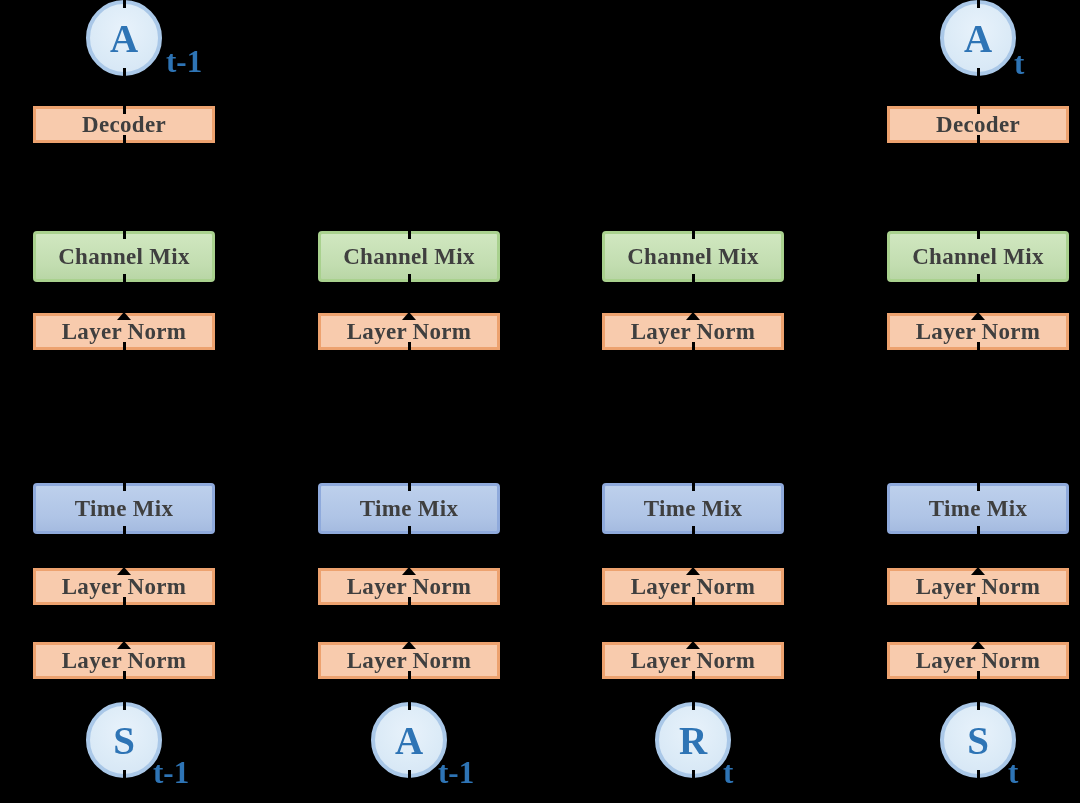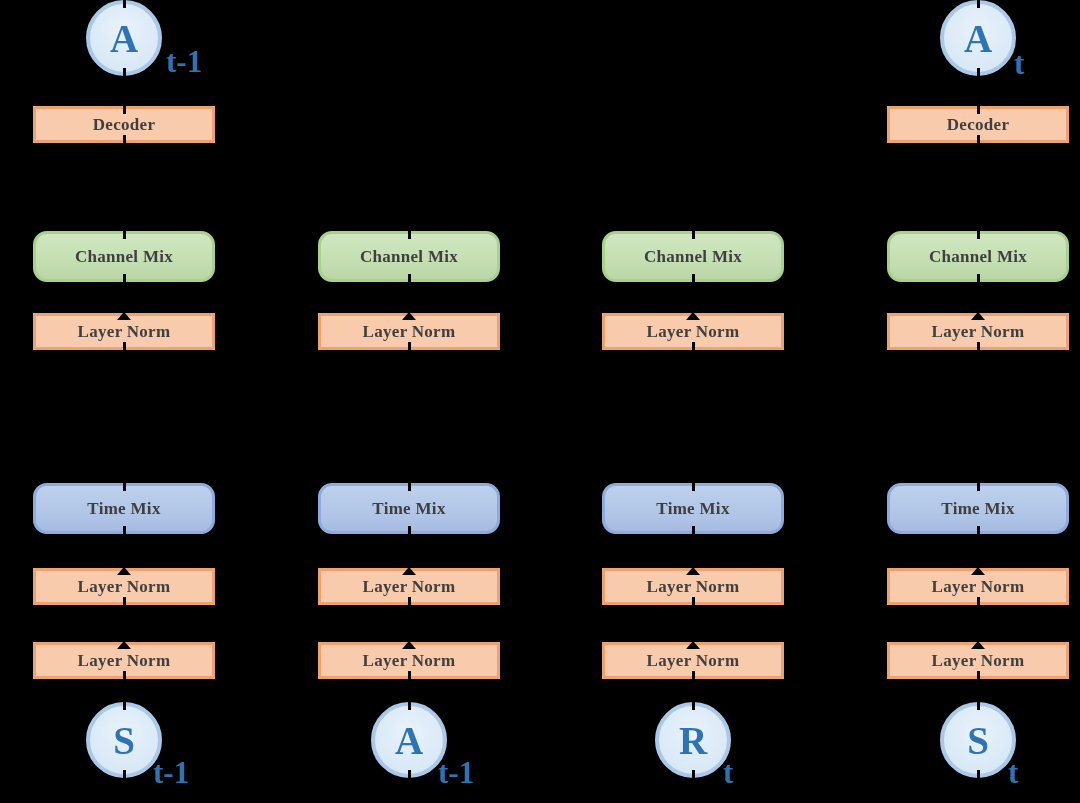--- a/index.html
+++ b/index.html
@@ -6,25 +6,25 @@
   body{background:#000;}
   #canvas{
     position:relative; width:1080px; height:803px;
     background:#000000; overflow:hidden;
     font-family:"Liberation Serif","DejaVu Serif",serif;
   }
   
   .block{
     position:absolute; width:182px; box-sizing:border-box;
     display:flex; align-items:center; justify-content:center;
-    font-weight:bold; font-size:17px; color:#3f3f3f;
+    font-weight:bold; font-size:23px; color:#3f3f3f;
     letter-spacing:0.3px;
   }
   .rect{height:37px;}
-  .round{height:51px; border-radius:14px;}
+  .round{height:51px; border-radius:4px;}
   .peach{background:#f8cbad; border:3px solid #eda26f;}
   .green{background:linear-gradient(180deg,#d0e7c0 0%,#c2ddb0 70%,#b9d6a6 100%); border:3px solid #a9d18e;}
   .blue{background:linear-gradient(180deg,#bdd0ec 0%,#afc4e6 70%,#a5bbe0 100%); border:3px solid #8faadc;}
   
   .block::before{
     content:""; position:absolute; top:-6px; left:50%; margin-left:-1.5px;
     width:3px; height:11px; background:#000;
   }
   .block::after{
     content:""; position:absolute; bottom:-6px; left:50%; margin-left:-1.5px;

